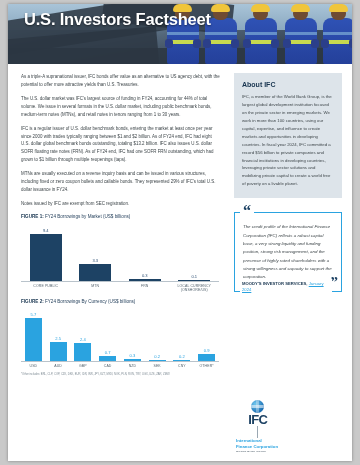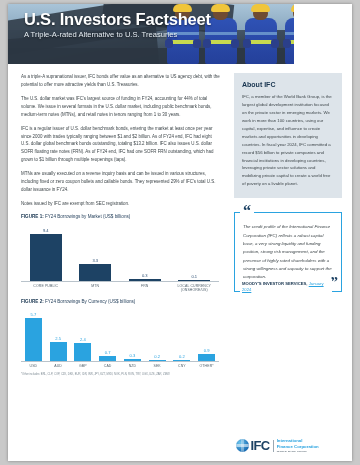--- a/index.html
+++ b/index.html
@@ -12,21 +12,21 @@
   .page{
     position:absolute;left:8px;top:4px;
     width:344px;height:457px;
     background:#ffffff;
     box-shadow:0 0 3px rgba(0,0,0,.35);
     overflow:hidden;
   }
 
   
   .hero{
-    position:relative;width:286px;height:60px;
+    position:relative;width:344px;height:60px;
     background:linear-gradient(170deg,#93b2c8 0%,#7d9bb4 22%,#54677a 48%,#3b4a5a 70%,#2f3b49 100%);
     overflow:hidden;
   }
   .hero .sky{
     position:absolute;left:0;top:0;width:344px;height:26px;
     background:linear-gradient(180deg,#a9c4d8,#8aa8bf);
   }
   .hero .slab{
     position:absolute;background:#2b3642;opacity:.85;
   }
@@ -106,21 +106,21 @@
     color:#1d4264;font-size:15px;font-weight:bold;font-family:"Liberation Serif",serif;line-height:1;
   }
   .quotebox p{font-size:4.4px;line-height:1.9;color:#3d4549;margin:0;font-style:italic;}
   .attrib{
     position:absolute;left:6px;bottom:-4px;background:#fff;padding:2px 4px 2px 2px;
     font-size:4.2px;font-weight:bold;color:#17344f;line-height:1.5;max-width:86px;
   }
   .attrib a{color:#2aa3e0;font-weight:normal;text-decoration:underline;}
 
   
-  .logo{position:absolute;left:6px;bottom:8px;display:flex;align-items:center;}
+  .logo{position:absolute;left:6px;bottom:8px;display:flex;align-items:center;flex-direction:column;}
   .globe{
     width:13px;height:13px;border-radius:50%;
     background:radial-gradient(circle at 32% 30%,#6fc6ee,#1b6fb5 70%,#0f4f86);
     position:relative;overflow:hidden;
   }
   .globe:before{content:"";position:absolute;left:-1px;top:5px;width:15px;height:3px;background:rgba(255,255,255,.55);}
   .globe:after{content:"";position:absolute;left:5px;top:-1px;width:3px;height:15px;background:rgba(255,255,255,.35);}
   .ifc{font-size:13px;font-weight:bold;color:#1d4264;letter-spacing:-.6px;margin-left:1.5px;line-height:1;}
   .lbar{width:1px;height:12px;background:#9aa7b2;margin:0 3px;}
   .ifcfull{font-size:4.3px;font-weight:bold;color:#2aa3e0;line-height:1.25;}
@@ -179,21 +179,20 @@
         <div class="stripe2"></div>
         <div class="stripe"></div>
       <div class="glove gl"></div>
         <div class="glove gr"></div>
       <div class="head"></div>
         <div class="hat"></div>
     </div>
 
     <div class="hero-text">
       <div class="hero-title">U.S. Investors Factsheet</div>
-      <div class="hero-sub">A Triple-A-rated Alternative to U.S. Treasuries</div>
     </div>
   </div>
 
   <div class="content">
 
     <div class="left">
 
       <p class="body">As a triple-A supranational issuer, IFC bonds offer value as an alternative to US agency debt, with the potential to offer more attractive yields than U.S. Treasuries.</p>
       <p class="body">The U.S. dollar market was IFC's largest source of funding in FY24, accounting for 44% of total volume. We issue in several formats in the U.S. dollar market, including public benchmark bonds, medium-term notes (MTNs), and retail notes in tenors ranging from 1 to 30 years.</p>
       <p class="body">IFC is a regular issuer of U.S. dollar benchmark bonds, entering the market at least once per year since 2000 with trades typically ranging between $1 and $2 billion. As of FY24 end, IFC had eight U.S. dollar global benchmark bonds outstanding, totaling $13.2 billion. IFC also issues U.S. dollar SOFR floating rate notes (FRN). As of FY24 end, IFC had one SOFR FRN outstanding, which had grown to $1 billion through multiple reopenings (taps).</p>

